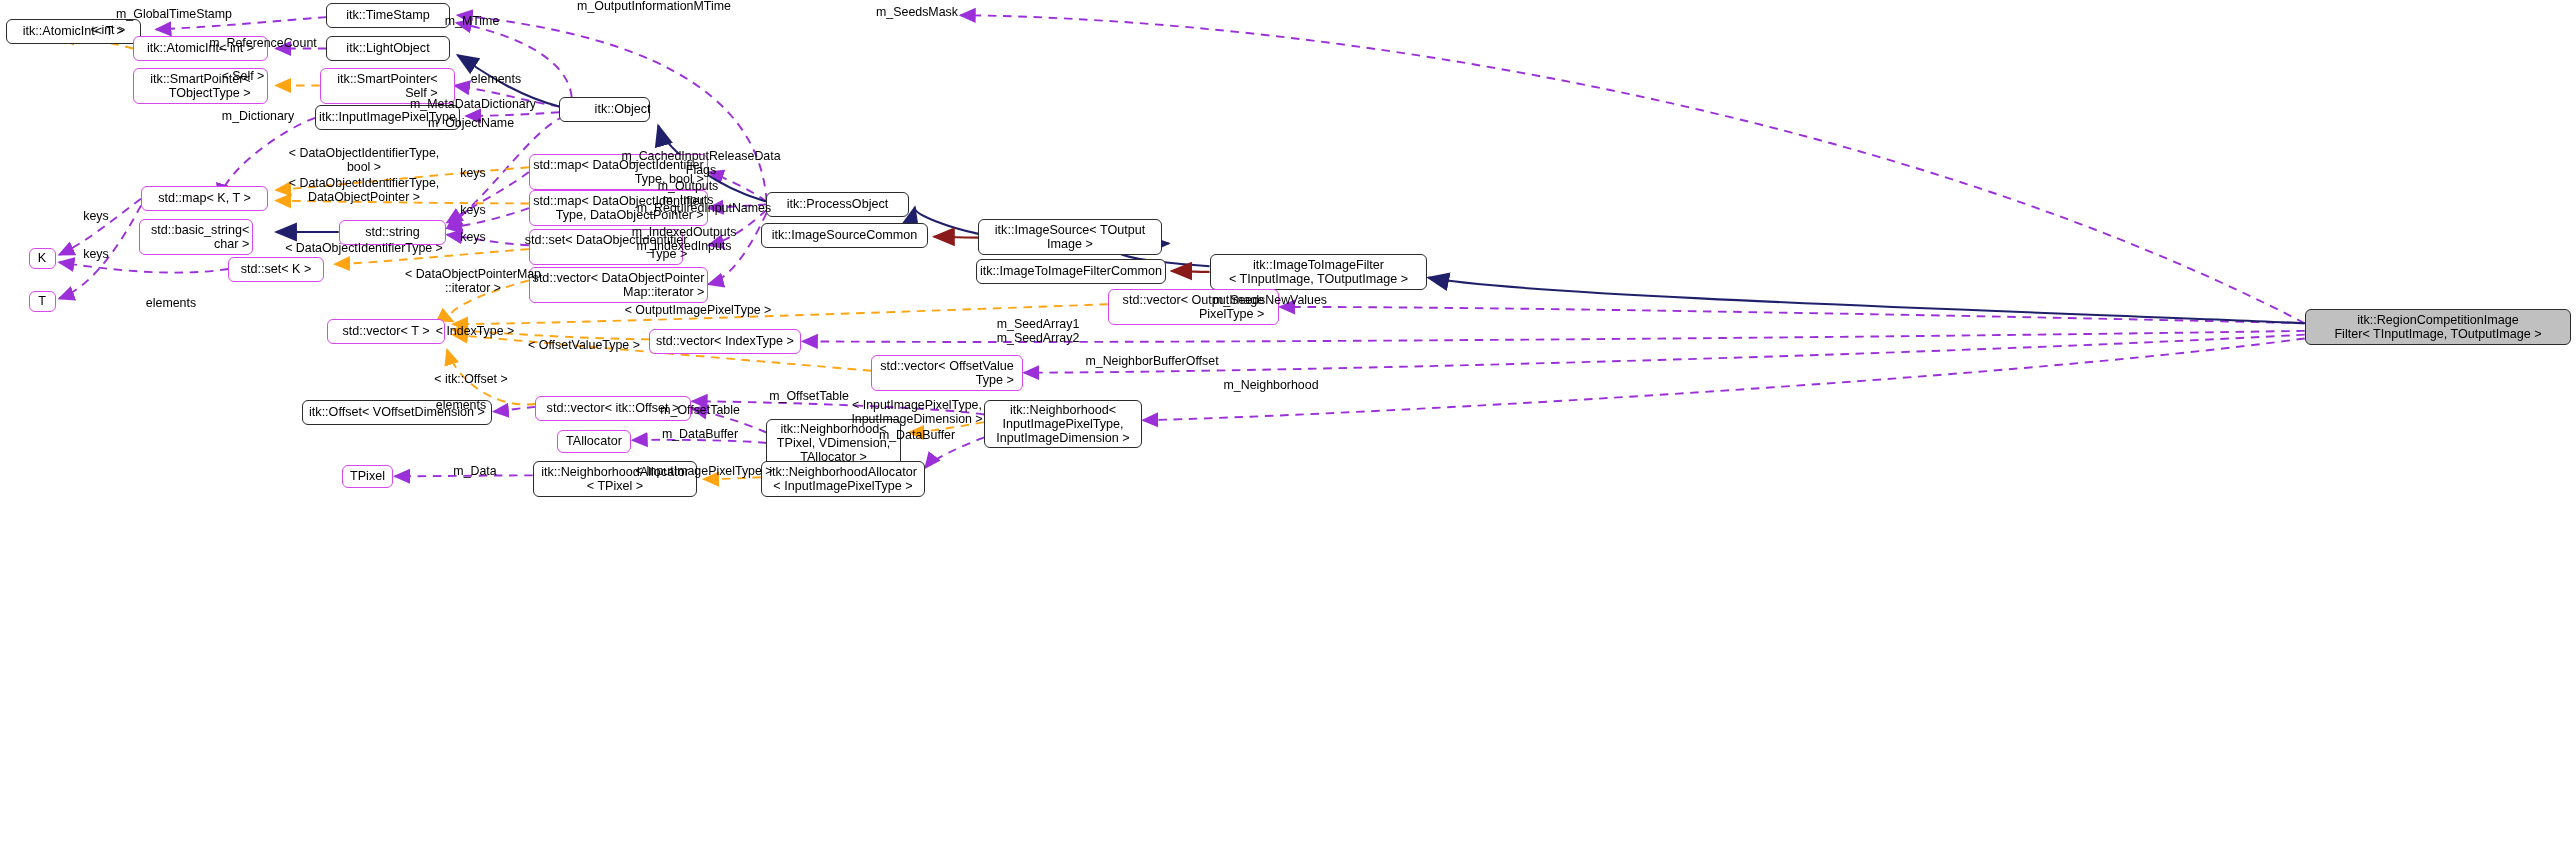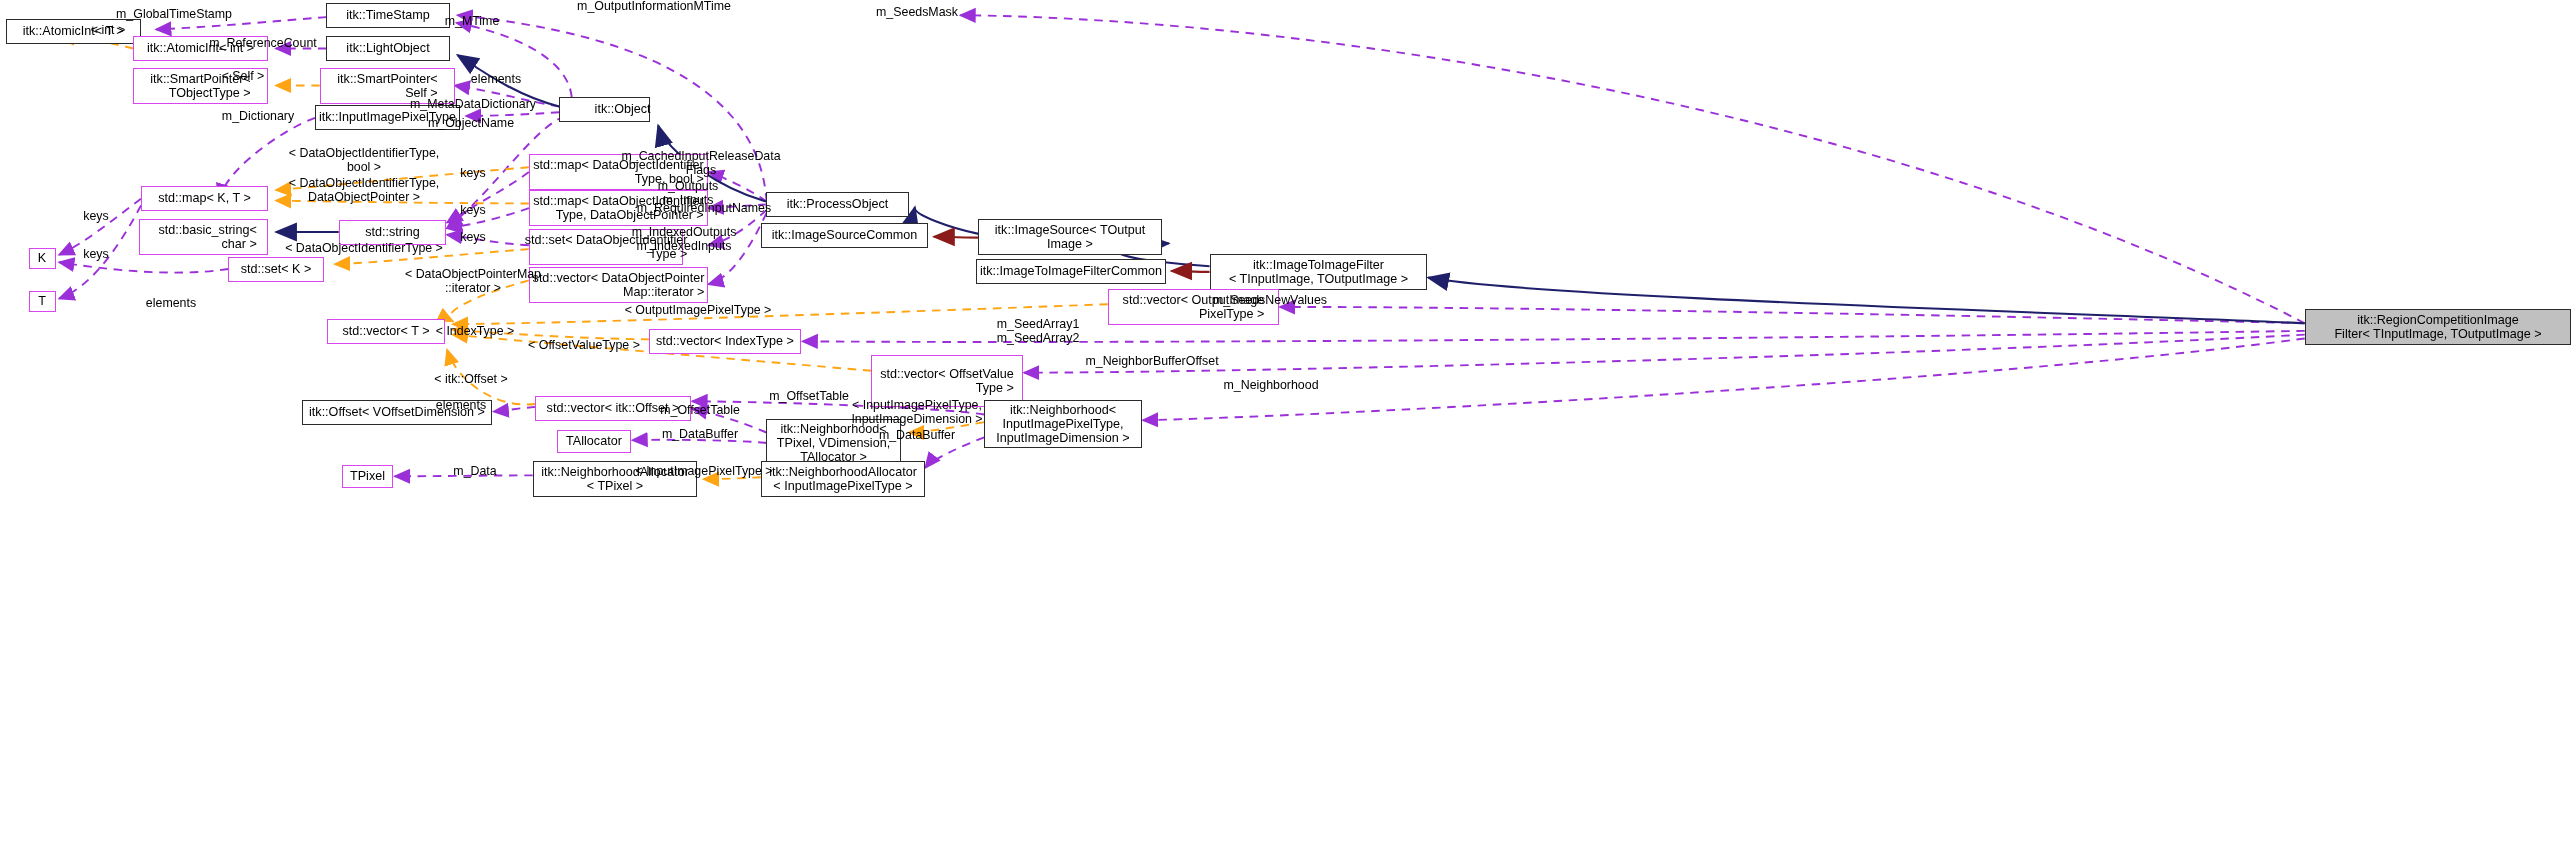--- a/index.html
+++ b/index.html
@@ -29,20 +29,21 @@
     display: flex;
     align-items: center;
     justify-content: center;
     text-align: center;
     line-height: 1.12;
     font-size: 12.6px;
     color: #000000;
     background: #ffffff;
     white-space: pre;
     padding: 1px 3.8px;
+    border-radius: 6px;
   }
   .node.plain {
     border: 1px solid #d946ef;
     text-align: right;
   }
   .node.strong {
     border: 1.9px solid #2b2b2b;
   }
   .node.focus {
     border: 1.9px solid #2b2b2b;
@@ -146,21 +147,21 @@
       <div class="node plain" style="left: 133px; top: 36px; width: 135px; height: 25px;">itk::AtomicInt&lt; int &gt;</div>
       <div class="node strong" style="left: 326px; top: 2.9px; width: 124px; height: 25px;">itk::TimeStamp</div>
       <div class="node strong" style="left: 326px; top: 36px; width: 124px; height: 25px;">itk::LightObject</div>
       <div class="node plain" style="left: 133px; top: 68px; width: 135px; height: 36px;">itk::SmartPointer&lt;
 TObjectType &gt;</div>
       <div class="node plain" style="left: 320px; top: 68px; width: 135px; height: 36px;">itk::SmartPointer&lt;
 Self &gt;</div>
       <div class="node strong" style="left: 315px; top: 105px; width: 145px; height: 25px;">itk::InputImagePixelType</div>
       <div class="node strong" style="left: 559px; top: 97px; width: 91px; height: 25px; padding-left: 40px;">itk::Object</div>
       <div class="node plain" style="left: 141px; top: 186px; width: 127px; height: 25px;">std::map&lt; K, T &gt;</div>
-      <div class="node plain" style="left: 139px; top: 219px; width: 129px; height: 36px; padding-left: 12px;">std::basic_string&lt;
+      <div class="node plain" style="left: 139px; top: 219px; width: 114px; height: 36px; padding-left: 12px;">std::basic_string&lt;
 char &gt;</div>
       <div class="node plain" style="left: 339px; top: 220px; width: 107px; height: 25px;">std::string</div>
       <div class="node plain" style="left: 228px; top: 257px; width: 96px; height: 25px;">std::set&lt; K &gt;</div>
       <div class="node plain" style="left: 28.5px; top: 248px; width: 27px; height: 21px;">K</div>
       <div class="node plain" style="left: 28.5px; top: 291px; width: 27px; height: 21px;">T</div>
       <div class="node plain" style="left: 529px; top: 154px; width: 179px; height: 36px;">std::map&lt; DataObjectIdentifier
 Type, bool &gt;</div>
       <div class="node plain" style="left: 529px; top: 190px; width: 179px; height: 36px;">std::map&lt; DataObjectIdentifier
 Type, DataObjectPointer &gt;</div>
       <div class="node plain" style="left: 529px; top: 229px; width: 154px; height: 36px;">std::set&lt; DataObjectIdentifier
@@ -173,21 +174,21 @@
 Image &gt;</div>
       <div class="node strong" style="left: 976px; top: 259px; width: 190px; height: 25px;">itk::ImageToImageFilterCommon</div>
       <div class="node strong" style="left: 1210px; top: 254px; width: 217px; height: 36px;">itk::ImageToImageFilter
 &lt; TInputImage, TOutputImage &gt;</div>
       <div class="node plain" style="left: 1108px; top: 289px; width: 171px; height: 36px;">std::vector&lt; OutputImage
 PixelType &gt;</div>
       <div class="node focus" style="left: 2305px; top: 309px; width: 266px; height: 36px;">itk::RegionCompetitionImage
 Filter&lt; TInputImage, TOutputImage &gt;</div>
       <div class="node plain" style="left: 327px; top: 319px; width: 118px; height: 25px;">std::vector&lt; T &gt;</div>
       <div class="node plain" style="left: 649px; top: 329px; width: 152px; height: 25px;">std::vector&lt; IndexType &gt;</div>
-      <div class="node plain" style="left: 871px; top: 355px; width: 152px; height: 52px;">std::vector&lt; OffsetValue
+      <div class="node plain" style="left: 871px; top: 355px; width: 152px; height: 36px;">std::vector&lt; OffsetValue
 Type &gt;</div>
       <div class="node strong" style="left: 302px; top: 400px; width: 190px; height: 25px;">itk::Offset&lt; VOffsetDimension &gt;</div>
       <div class="node plain" style="left: 535px; top: 396px; width: 156px; height: 25px;">std::vector&lt; itk::Offset &gt;</div>
       <div class="node plain" style="left: 557px; top: 430px; width: 74px; height: 23px;">TAllocator</div>
       <div class="node strong" style="left: 766px; top: 419px; width: 135px; height: 48px;">itk::Neighborhood&lt;
 TPixel, VDimension,
 TAllocator &gt;</div>
       <div class="node strong" style="left: 984px; top: 400px; width: 158px; height: 48px;">itk::Neighborhood&lt;
 InputImagePixelType,
 InputImageDimension &gt;</div>

